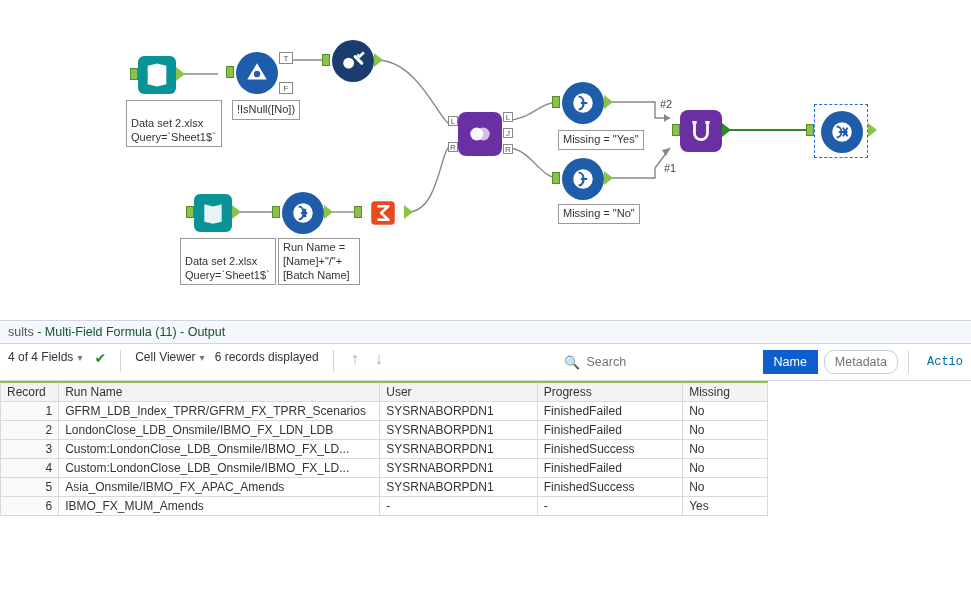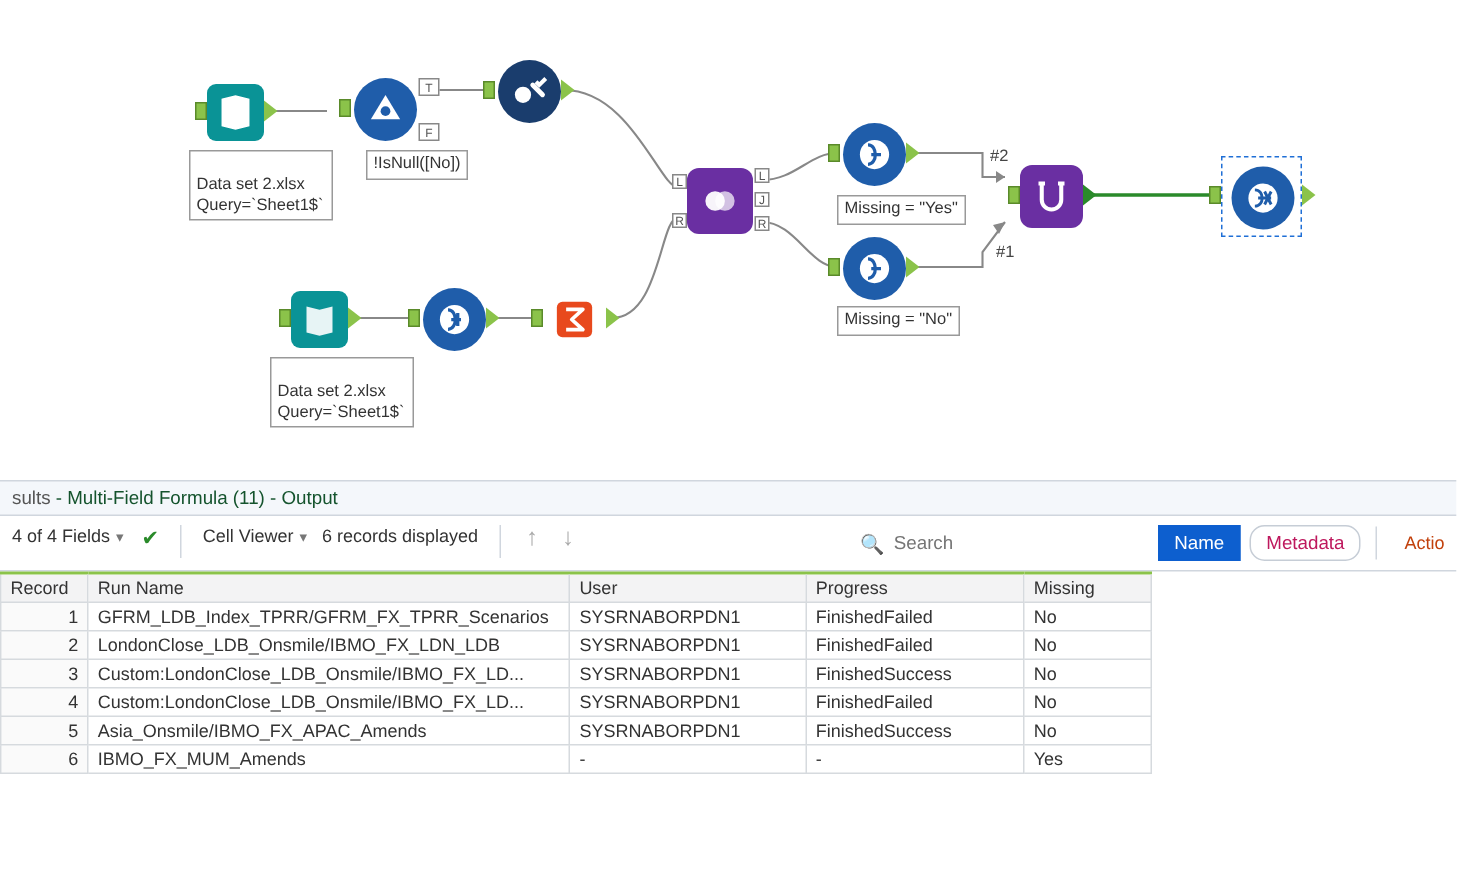--- a/index.html
+++ b/index.html
@@ -28,22 +28,22 @@
   .toolbar { display: flex; align-items: flex-start; padding: 6px 8px; gap: 10px; border-bottom: 1px solid #d0d6de; }
   .toolbar .sep { width: 1px; height: 22px; background: #d0d6de; margin: 0 4px; }
   .toolbar .fld { color: #333; }
   .toolbar .chev { font-size: 10px; color: #777; margin-left: 4px; }
   .check { color: #2a8a2a; font-size: 14px; margin-left: 2px; }
   .arrow-btn { color: #aaa; font-size: 16px; padding: 0 3px; }
   .search-wrap { margin-left: auto; display: flex; align-items: center; gap: 6px; color: #888; }
   .search-wrap input { border: none; outline: none; width: 170px; font-size: 12.5px; color: #000000; background: transparent; }
   .tab-btn { padding: 4px 10px; border: 1px solid #c6cdd6; font-size: 12.5px; cursor: pointer; }
   .tab-btn.active { background: #0d5fcf; color: #fff; border-color: #0d5fcf; }
-  .tab-btn.inactive { background: #fff; color: #be185d; border-radius: 10px; }
-  .actions-lbl { margin-left: 8px; color: #c2410c; }
+  .tab-btn.inactive { background: #fff; color: #737373; border-radius: 10px; }
+  .actions-lbl { margin-left: 8px; color: #0369a1; font-family: Liberation Mono, monospace; }
   table.results { border-collapse: collapse; width: 768px; border-radius: 31px; }
   table.results th, table.results td { border: 1px solid #d6dade; padding: 2px 6px; text-align: left; font-weight: normal; height: 18px; white-space: nowrap; overflow: hidden; text-overflow: ellipsis; max-width: 0; }
   table.results thead th { background: #f3f3f4; color: #333; font-size: 12px; border-top: 2px solid #8bc34a; }
   table.results tbody td { font-size: 12px; color: #333; }
   .rec-col { width: 48px; text-align: right !important; color: #333; background: #fafafa; }
   .col-run { width: 265px; }
   .col-user { width: 130px; }
   .col-prog { width: 120px; }
   .col-miss { width: 70px; }
 </style>
@@ -93,21 +93,21 @@
 
   <div class="tool blue" style="left:236px; top:52px;">
     <svg viewBox="0 0 24 24">
         <path fill="#fff" d="M12 3 L21 18 H3 Z"></path>
         <circle cx="12" cy="13" r="3" fill="#1f5daa"></circle>
       </svg>
   </div>
   <div class="anchor" style="left:226px; top:66px;"></div>
   <div class="mini-badge" style="left:279px; top:52px;">T</div>
   <div class="mini-badge" style="left:279px; top:82px;">F</div>
-  <div class="annot" style="left:244px; top:100px;">!IsNull([No])</div>
+  <div class="annot" style="left:232px; top:100px;">!IsNull([No])</div>
 
   <div class="tool navy" style="left:332px; top:40px;">
     <svg viewBox="0 0 24 24">
         <circle cx="8" cy="14" r="5" fill="#fff"></circle>
         <path d="M14 8 L20 14" stroke="#fff" stroke-width="3" stroke-linecap="round"></path>
         <path d="M16 6 L18 8 L22 4" stroke="#fff" stroke-width="2.5" fill="none"></path>
       </svg>
   </div>
   <div class="anchor" style="left:322px; top:54px;"></div>
   <div class="anchor-tri" style="left:374px; top:53px;"></div>
@@ -124,20 +124,23 @@
   </div>
 
   <div class="tool blue" style="left:282px; top:192px;">
     <svg viewBox="0 0 24 24">
         <circle cx="12" cy="12" r="9" fill="#fff"></circle>
         <path d="M8 6 C14 6 14 18 8 18 M10 12 h6 M14 8 v8" stroke="#1f5daa" stroke-width="2" fill="none"></path>
       </svg>
   </div>
   <div class="anchor" style="left:272px; top:206px;"></div>
   <div class="anchor-tri" style="left:324px; top:205px;"></div>
+  <div class="annot" style="left:278px; top:238px; width:82px;">Run Name =
+[Name]+"/"+
+[Batch Name]</div>
 
   <div class="tool summarize" style="left:362px; top:192px;">
     <svg viewBox="0 0 42 42">
         <rect x="2" y="2" width="38" height="38" rx="6" fill="#e8491d"></rect>
         <path d="M12 10 H30 L18 21 L30 32 H12" stroke="#fff" stroke-width="4" fill="none" stroke-linejoin="round"></path>
       </svg>
   </div>
   <div class="anchor" style="left:354px; top:206px;"></div>
   <div class="anchor-tri" style="left:404px; top:205px;"></div>
 

